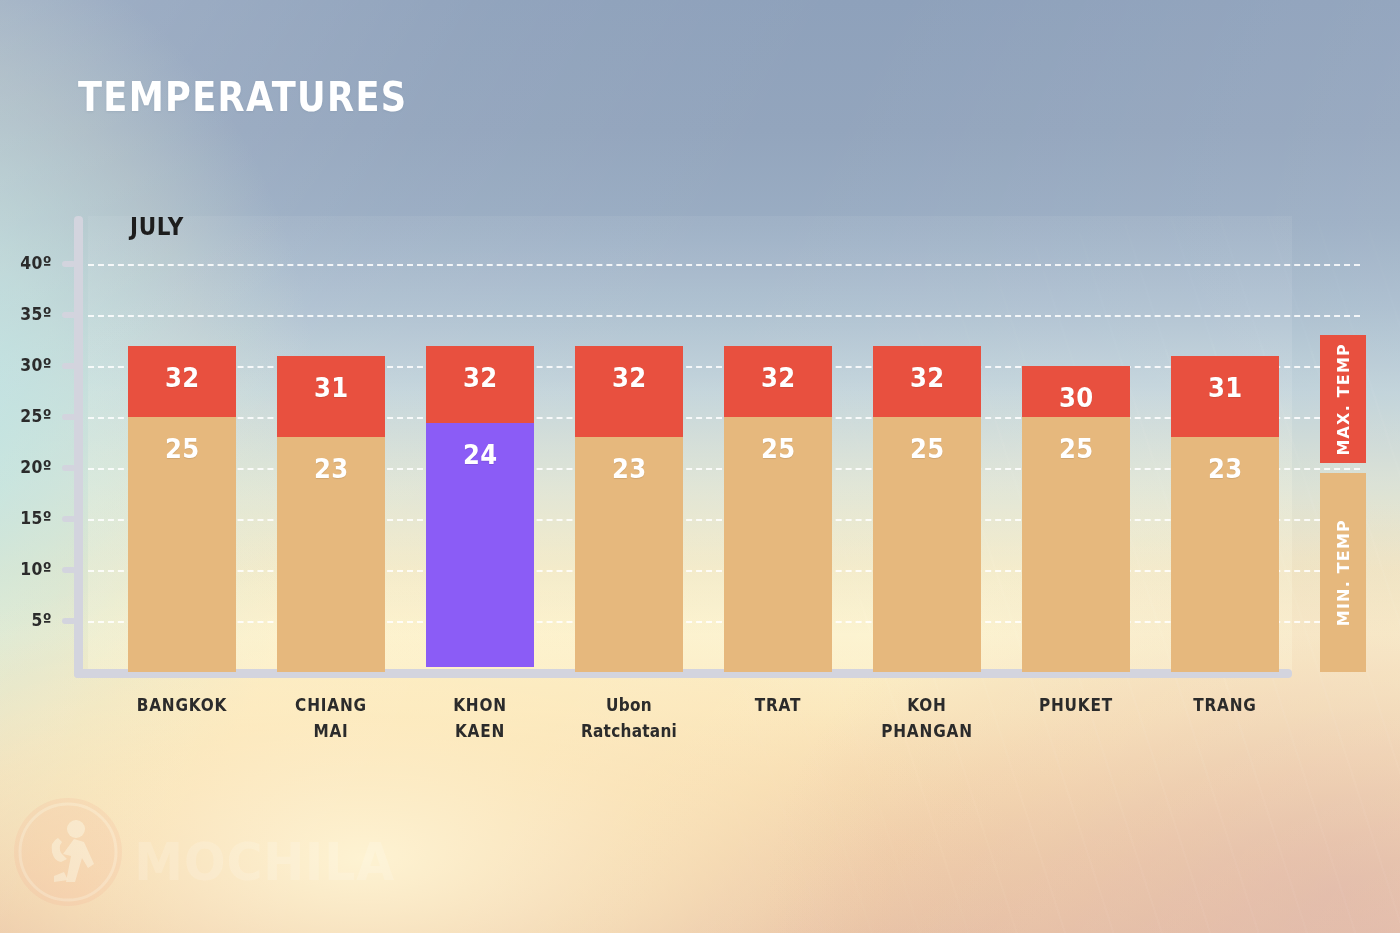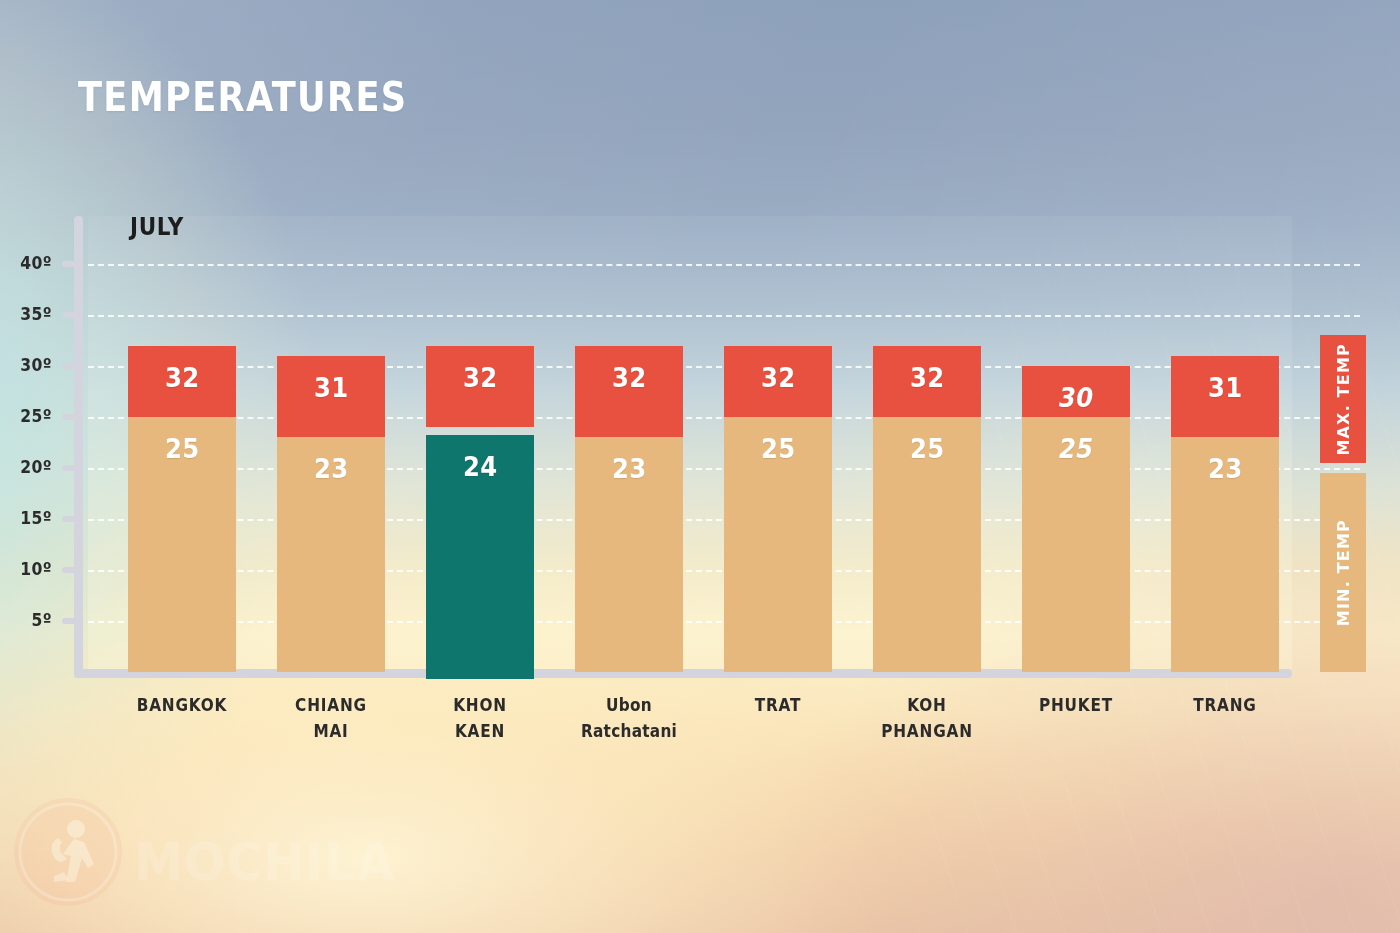--- a/index.html
+++ b/index.html
@@ -341,21 +341,21 @@
             <div class="seg-value">31</div>
           </div>
           <div class="seg seg-min" style="top: 81.6px; height: 234.6px; background: rgb(230, 184, 125);">
             <div class="seg-value">23</div>
           </div>
         </div>
         <div class="bar-group" style="left: 426px; top: 345.6px; width: 108px; height: 326.4px;">
           <div class="seg seg-max" style="top: 0px; height: 81.6px; background: rgb(232, 80, 63);">
             <div class="seg-value">32</div>
           </div>
-          <div class="seg seg-min" style="top: 89px; height: 244.8px; background: #0f766e;">
+          <div class="seg seg-min" style="top: 77px; height: 244.8px; background: #8b5cf6;">
             <div class="seg-value">24</div>
           </div>
         </div>
         <div class="bar-group" style="left: 575px; top: 345.6px; width: 108px; height: 326.4px;">
           <div class="seg seg-max" style="top: 0px; height: 91.8px; background: rgb(232, 80, 63);">
             <div class="seg-value">32</div>
           </div>
           <div class="seg seg-min" style="top: 91.8px; height: 234.6px; background: rgb(230, 184, 125);">
             <div class="seg-value">23</div>
           </div>
@@ -369,21 +369,21 @@
           </div>
         </div>
         <div class="bar-group" style="left: 873px; top: 345.6px; width: 108px; height: 326.4px;">
           <div class="seg seg-max" style="top: 0px; height: 71.4px; background: rgb(232, 80, 63);">
             <div class="seg-value">32</div>
           </div>
           <div class="seg seg-min" style="top: 71.4px; height: 255px; background: rgb(230, 184, 125);">
             <div class="seg-value">25</div>
           </div>
         </div>
-        <div class="bar-group" style="left: 1022px; top: 366px; width: 108px; height: 306px; font-style: italic;">
+        <div class="bar-group" style="left: 1022px; top: 366px; width: 108px; height: 306px;">
           <div class="seg seg-max" style="top: 0px; height: 51px; background: rgb(232, 80, 63);">
             <div class="seg-value">30</div>
           </div>
           <div class="seg seg-min" style="top: 51px; height: 255px; background: rgb(230, 184, 125);">
             <div class="seg-value">25</div>
           </div>
         </div>
         <div class="bar-group" style="left: 1171px; top: 355.8px; width: 108px; height: 316.2px;">
           <div class="seg seg-max" style="top: 0px; height: 81.6px; background: rgb(232, 80, 63);">
             <div class="seg-value">31</div>

